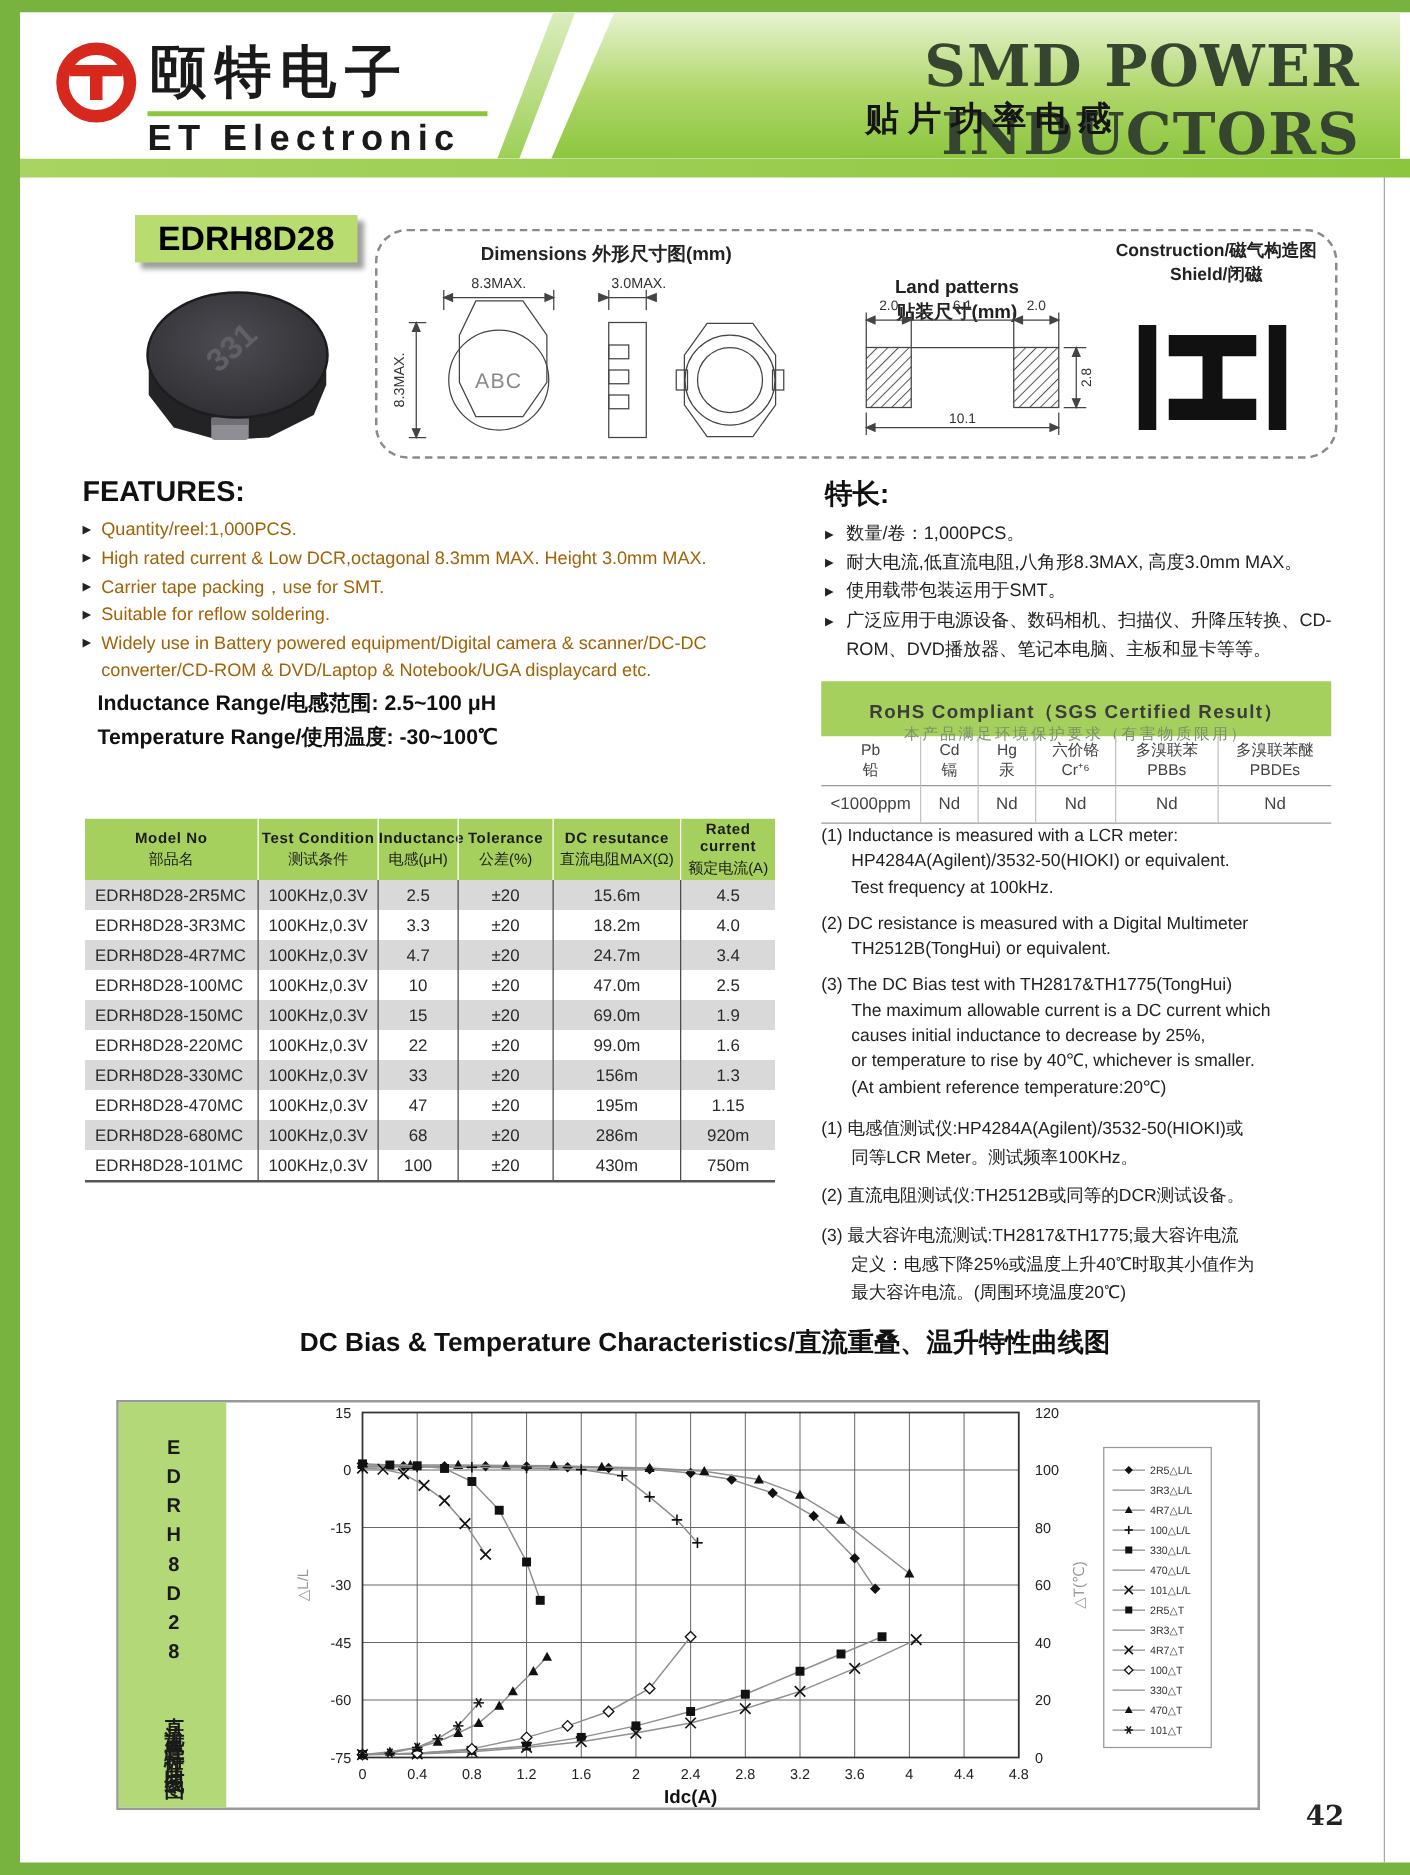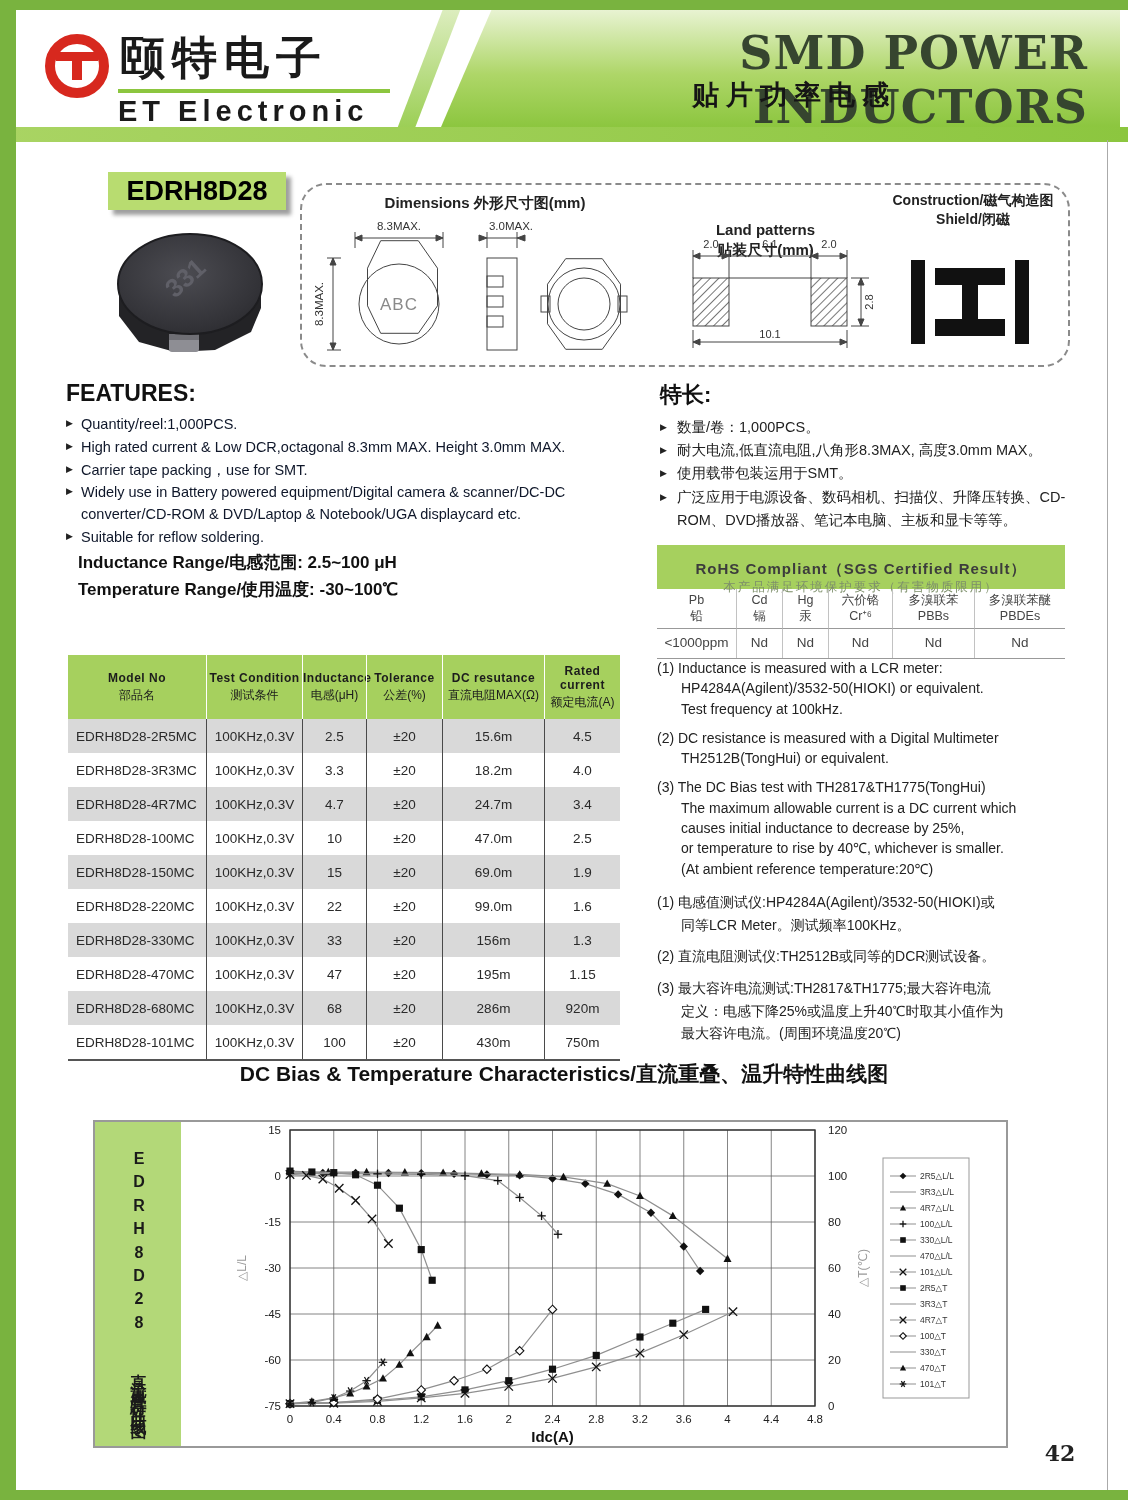--- a/index.html
+++ b/index.html
@@ -30,46 +30,46 @@
   .badge{left:108px;top:172px;width:178px;height:38px;line-height:38px;text-align:center;
     background:#b8dc70;color:#000;font-weight:bold;font-size:27px;box-shadow:5px 5px 4px #9f9f9f;}
   
   .dash-box{left:300px;top:183px;width:766px;height:180px;border:2px dashed #8a8a8a;border-radius:26px;}
   .dim-title{left:330px;top:194px;width:310px;text-align:center;font-weight:bold;font-size:15px;color:#222;}
   .land-title{left:678px;top:191px;width:175px;text-align:center;font-weight:bold;font-size:15px;color:#222;line-height:1.35;margin-top:29px;}
   .cons-title{left:878px;top:191px;width:190px;text-align:center;font-weight:bold;font-size:14px;color:#222;line-height:1.35;}
   
   .features-h{left:66px;top:380px;font-weight:bold;font-size:23px;color:#111;}
   .features-list{left:66px;top:414px;width:566px;margin:0;padding:0;list-style:none;}
-  .features-list li{position:relative;padding-left:15px;font-size:14.5px;color:#0f172a;line-height:1.5;margin-bottom:1px;}
+  .features-list li{position:relative;padding-left:15px;font-size:14.5px;color:#a16207;line-height:1.5;margin-bottom:1px;}
   .features-list li::before{content:"▶";position:absolute;left:0;top:3px;font-size:9px;color:#222;}
   .tece-h{left:660px;top:380px;font-weight:bold;font-size:22px;color:#111;}
   .tece-list{left:660px;top:416px;width:450px;margin:0;padding:0;list-style:none;}
   .tece-list li{position:relative;padding-left:17px;font-size:14.5px;color:#222;line-height:1.6;}
   .tece-list li::before{content:"▶";position:absolute;left:0;top:4px;font-size:9px;color:#222;}
   .ranges{left:78px;top:549px;font-weight:bold;font-size:17px;color:#111;line-height:1.6;}
   
   .rohs{left:657px;top:545px;width:408px;}
   .rohs-head{height:44px;background:#a6d05e;text-align:center;padding-top:15px;box-sizing:border-box;}
   .rohs-head .l1{font-weight:bold;font-size:15px;color:#3c3c3c;letter-spacing:1px;}
   .rohs-head .l2{font-size:12.5px;color:#7d8f6a;letter-spacing:2px;}
   .rohs-table{display:grid;grid-template-columns:80px 46px 46px 64px 82px 90px;border-bottom:1px solid #999;}
   .rohs-cell{border-right:1px solid #c2c2c2;text-align:center;font-size:12.5px;color:#444;line-height:1.25;padding:4px 0;}
   .rohs-cell:nth-child(6n){border-right:none;}
   .rohs-cell.hd{border-bottom:1px solid #999;}
   .rohs-cell.val{font-size:13.5px;padding:6px 0;}
   
   .elec-h{left:66px;top:616px;font-weight:bold;font-size:23px;color:#111;}
   .elec{left:68px;top:655px;width:552px;border-bottom:2px solid #555;}
-  .elec-header{display:grid;grid-template-columns:138px 96px 64px 76px 102px 76px;background:#a6d05e;height:64px;}
+  .elec-header{display:grid;grid-template-columns:138px 96px 64px 76px 102px 76px;background:#a6d05e;height:49px;}
   .elec-header .hc{display:flex;flex-direction:column;justify-content:center;text-align:center;border-left:1px solid #fff;}
   .elec-header .hc:first-child{border-left:none;}
   .elec-header .en{font-weight:bold;font-size:12px;color:#1c1c1c;letter-spacing:0.5px;}
   .elec-header .cn{font-size:12px;color:#1c1c1c;margin-top:2px;}
-  .elec-row{display:grid;grid-template-columns:138px 96px 64px 76px 102px 76px;height:34px;}
+  .elec-row{display:grid;grid-template-columns:138px 96px 64px 76px 102px 76px;height:24px;}
   .elec-row:nth-child(even){background:#d9d9d9;}
   .elec-row .c{display:flex;align-items:center;justify-content:center;font-size:13.5px;color:#2a2a2a;border-left:1px solid #4a4a4a;}
   .elec-row .c:first-child{border-left:none;justify-content:flex-start;padding-left:8px;}
   
   .notes-en{left:657px;top:658px;width:446px;}
   .notes-cn{left:657px;top:891px;width:446px;}
   .note{white-space:pre-line;font-size:14px;color:#222;line-height:1.45;margin-bottom:9px;padding-left:24px;text-indent:-24px;}
   .notes-cn .note{line-height:1.62;}
   
   .chart-title{left:64px;top:1060px;width:1000px;text-align:center;font-weight:bold;font-size:21px;color:#111;}
@@ -217,22 +217,22 @@
       <rect x="30" y="67" width="70" height="17"></rect>
       <rect x="57" y="16" width="16" height="68"></rect>
     </g>
   </svg>
 
   <div class="abs features-h">FEATURES:</div>
   <ul class="abs features-list">
     <li>Quantity/reel:1,000PCS.</li>
     <li>High rated current &amp; Low DCR,octagonal 8.3mm MAX. Height 3.0mm MAX.</li>
     <li>Carrier tape packing，use for SMT.</li>
+    <li>Suitable for reflow soldering.</li>
     <li>Widely use in Battery powered equipment/Digital camera &amp; scanner/DC-DC converter/CD-ROM &amp; DVD/Laptop &amp; Notebook/UGA displaycard etc.</li>
-    <li>Suitable for reflow soldering.</li>
   </ul>
   <div class="abs tece-h">特长:</div>
   <ul class="abs tece-list">
     <li>数量/卷：1,000PCS。</li>
     <li>耐大电流,低直流电阻,八角形8.3MAX, 高度3.0mm MAX。</li>
     <li>使用载带包装运用于SMT。</li>
     <li>广泛应用于电源设备、数码相机、扫描仪、升降压转换、CD-ROM、DVD播放器、笔记本电脑、主板和显卡等等。</li>
   </ul>
 
   <div class="abs ranges">

